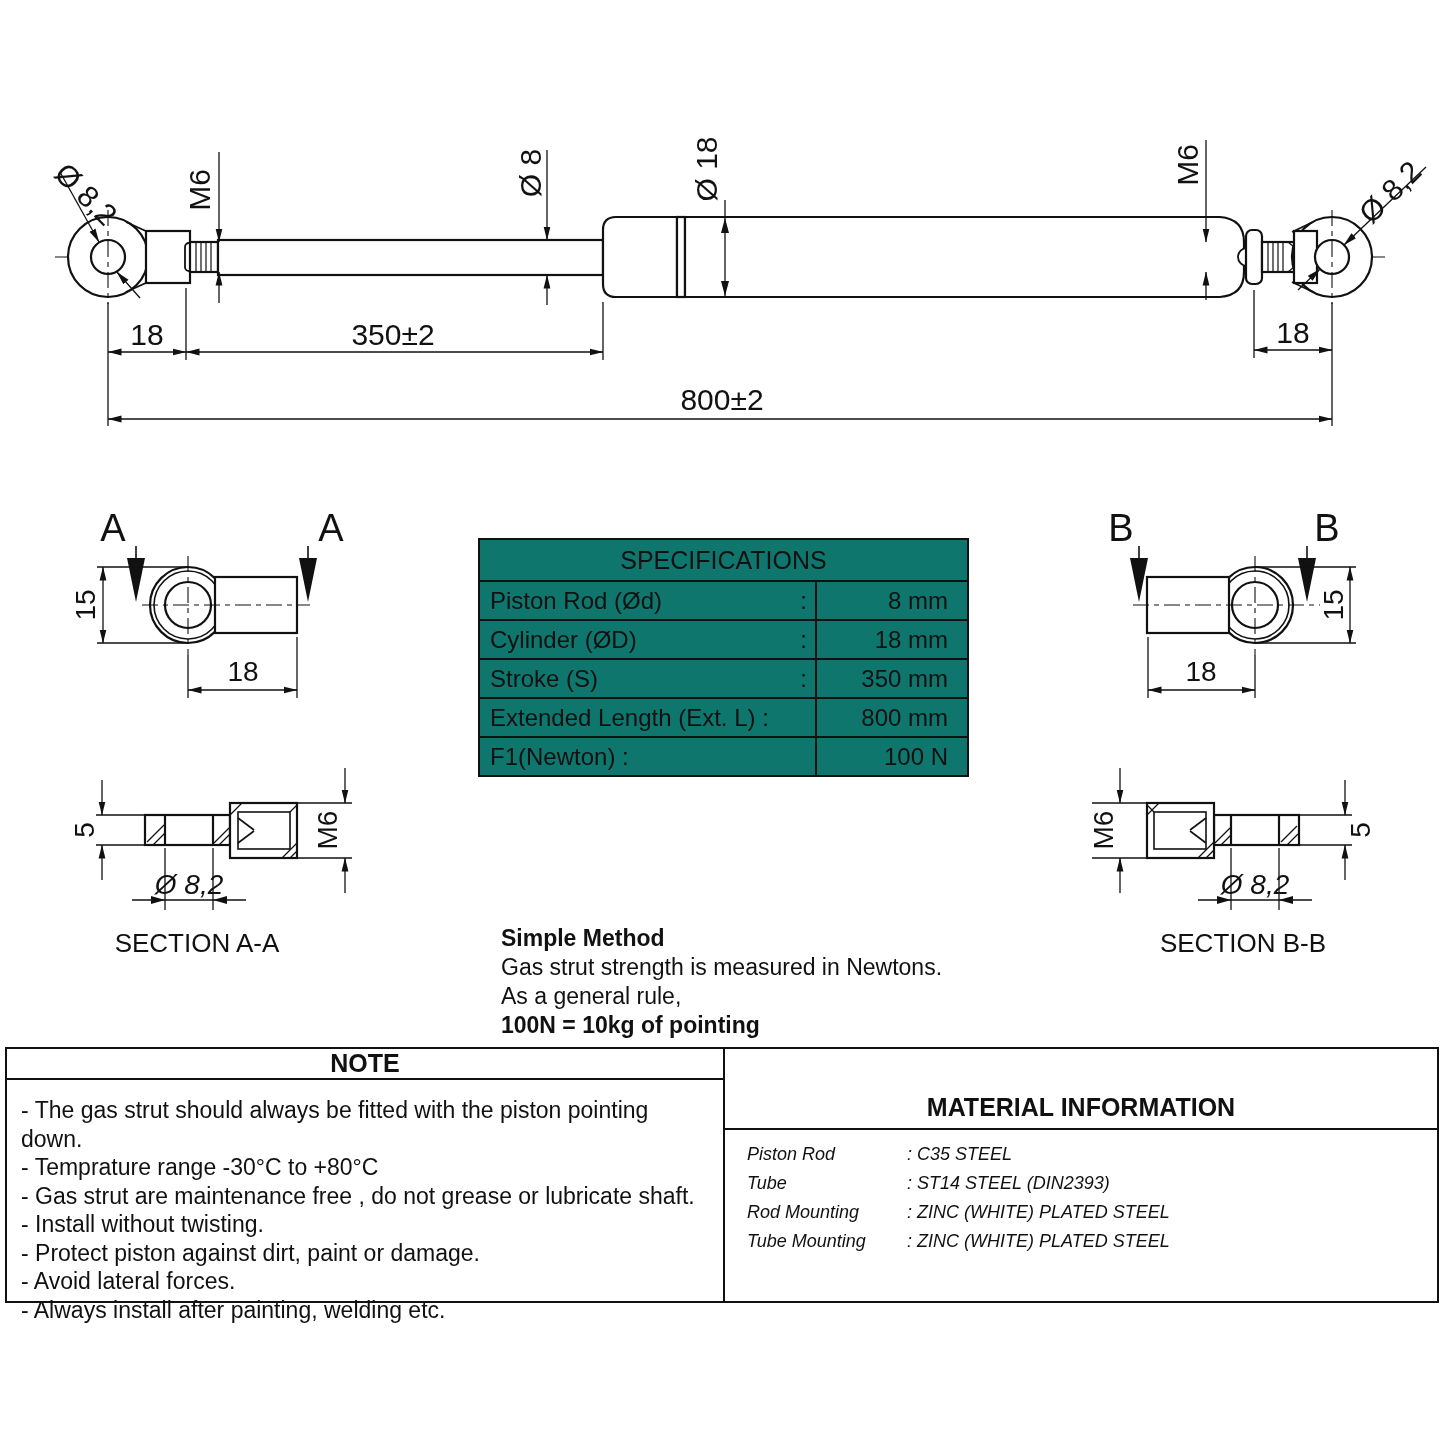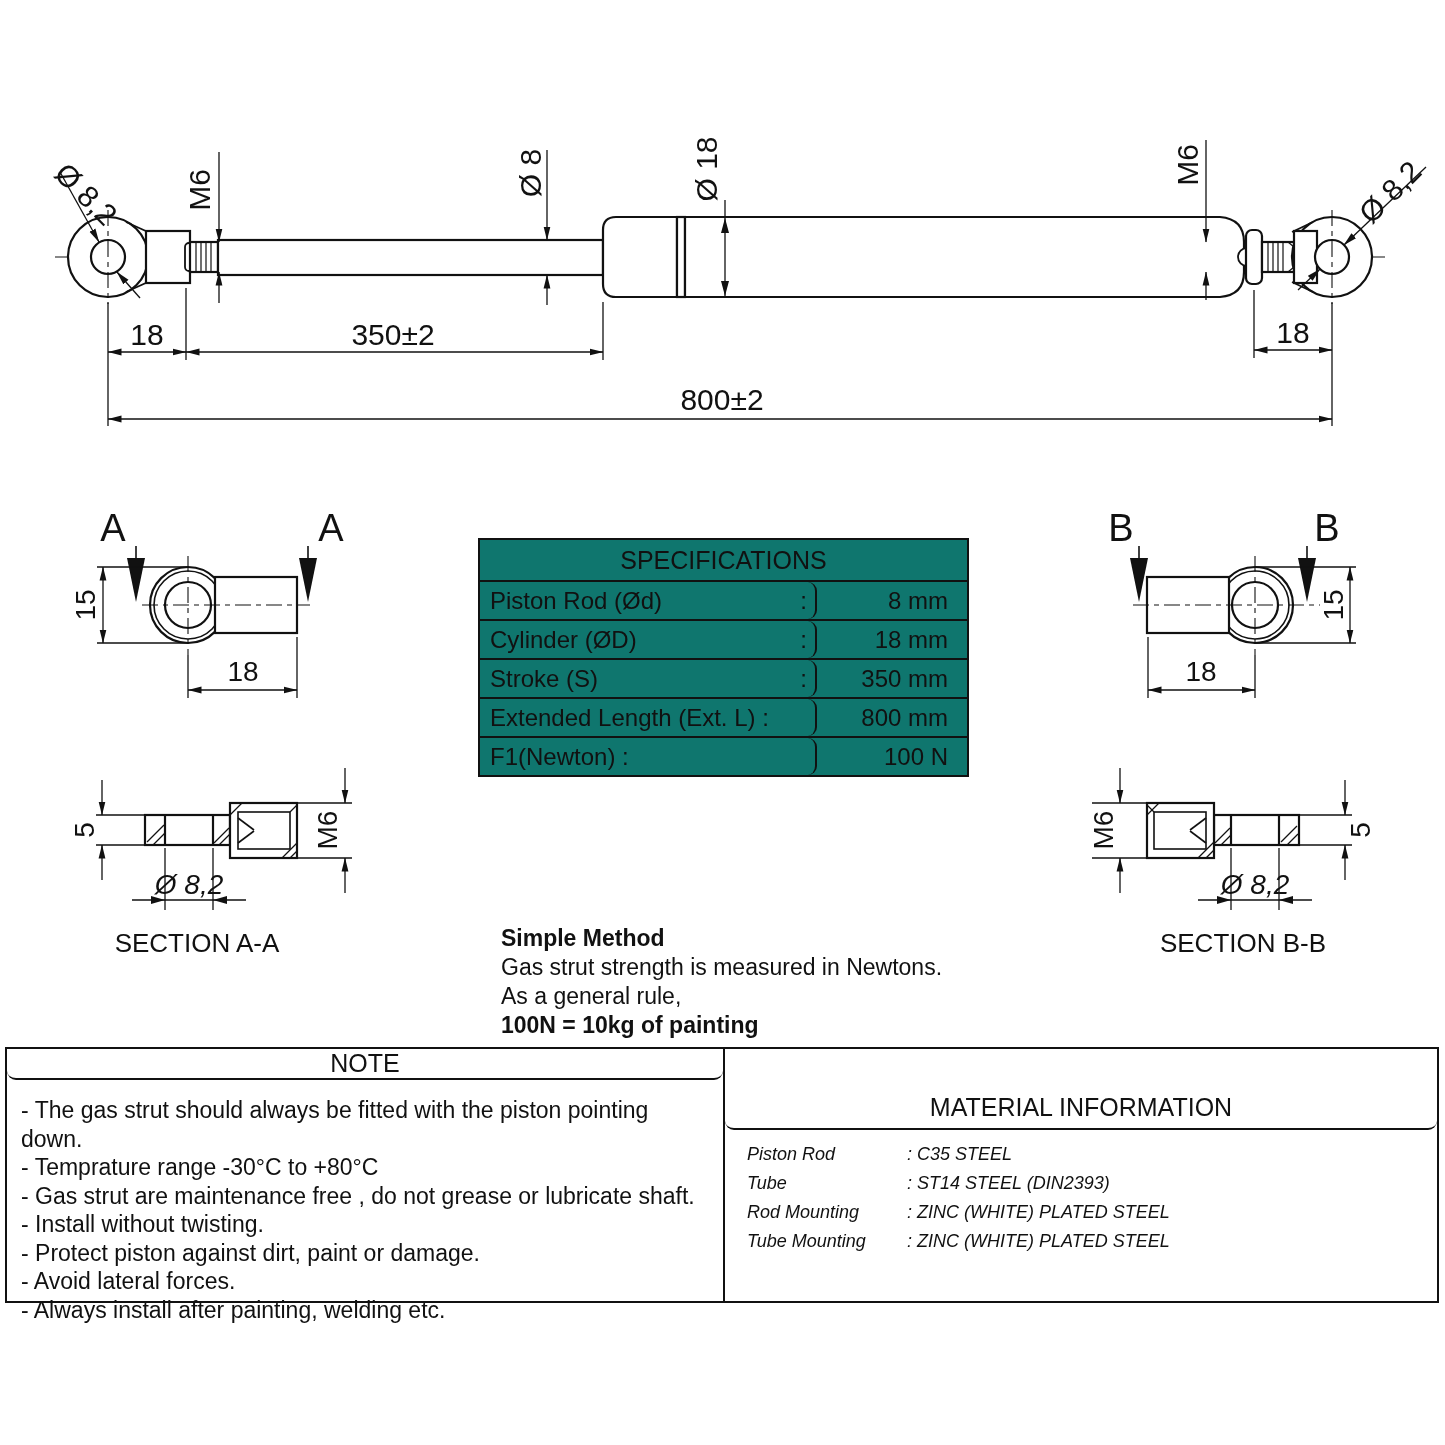--- a/index.html
+++ b/index.html
@@ -8,33 +8,33 @@
   svg text{font-family:"Liberation Sans",sans-serif;fill:#111;stroke:none;}
   .dimtxt{font-size:30px;}
   .sectxt{font-size:28px;}
   .captxt{font-size:26px;}
   .lettertxt{font-size:38px;}
 
   
   .spec-table{left:478px;top:538px;width:487px;border:2px solid #111;background:#0f766e;font-size:24px;}
   .spec-header{height:40px;display:flex;align-items:center;justify-content:center;font-size:25px;}
   .spec-row{display:flex;border-top:2px solid #111;height:37px;align-items:center;}
-  .spec-label{width:337px;height:100%;display:flex;align-items:center;padding:0 8px 0 10px;box-sizing:border-box;border-right:2px solid #111;border-radius:9px;}
+  .spec-label{width:337px;height:100%;display:flex;align-items:center;padding:0 8px 0 10px;box-sizing:border-box;border-right:2px solid #111;}
   .spec-colon{margin-left:auto;}
   .spec-value{flex:1;text-align:right;padding-right:19px;}
 
   
   .simple-method{left:501px;top:924px;font-size:23px;line-height:29px;}
   .sm-bold{font-weight:bold;}
 
   
   .bottom-table{left:5px;top:1047px;width:1434px;height:256px;border:2px solid #111;background:#fff;display:flex;box-sizing:border-box;}
   .bt-left{width:718px;border-right:2px solid #111;box-sizing:border-box;display:flex;flex-direction:column;}
   .bt-right{flex:1;display:flex;flex-direction:column;margin-top:38px;}
-  .bt-header{height:43px;border-bottom:2px solid #111;display:flex;align-items:center;justify-content:center;font-weight:normal;font-size:25px;box-sizing:border-box;border-radius:9px;}
+  .bt-header{height:43px;border-bottom:2px solid #111;display:flex;align-items:center;justify-content:center;font-weight:bold;font-size:25px;box-sizing:border-box;}
   .note-items{padding:16px 10px 0 14px;font-size:23px;line-height:28.5px;}
   .mat-rows{padding:10px 10px 0 22px;font-size:18px;line-height:29px;font-style:italic;}
   .mat-row{display:flex;}
   .mat-label{width:160px;flex:0 0 160px;}
 </style>
 </head>
 <body>
 
 <svg class="abs" style="left:0;top:0" width="1445" height="1010" viewBox="0 0 1445 1010">
   <defs>
@@ -312,21 +312,21 @@
         </div>
         <div class="spec-value">100 N</div>
       </div>
     </div>
 </div>
 
 <div class="abs simple-method">
   <div class="sm-bold">Simple Method</div>
   <div>Gas strut strength is measured in Newtons.</div>
   <div>As a general rule,</div>
-  <div class="sm-bold">100N = 10kg of painting</div>
+  <div class="sm-bold">100N = 10kg of pointing</div>
 </div>
 
 <div class="abs bottom-table">
   <div class="bt-left">
     <div class="bt-header">NOTE</div>
     <div class="note-items">
         <div class="note-item">- The gas strut should always be fitted with the piston pointing down.</div>
         <div class="note-item">- Temprature range -30°C to +80°C</div>
         <div class="note-item">- Gas strut are maintenance free , do not grease or lubricate shaft.</div>
         <div class="note-item">- Install without twisting.</div>

